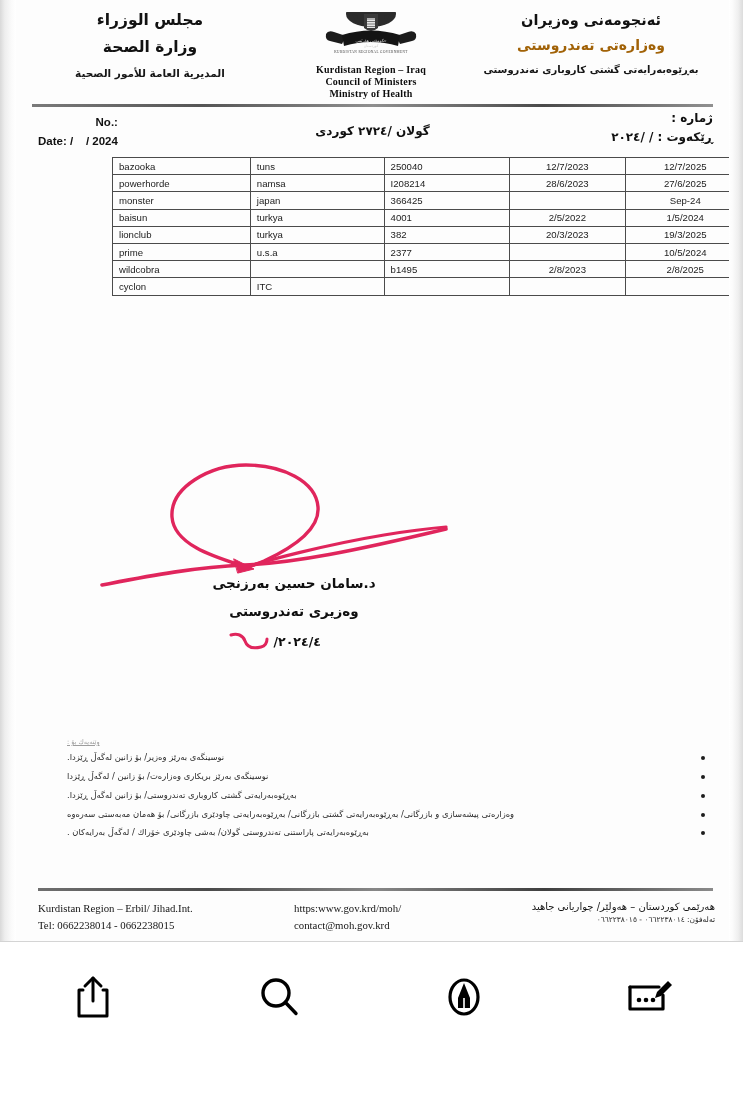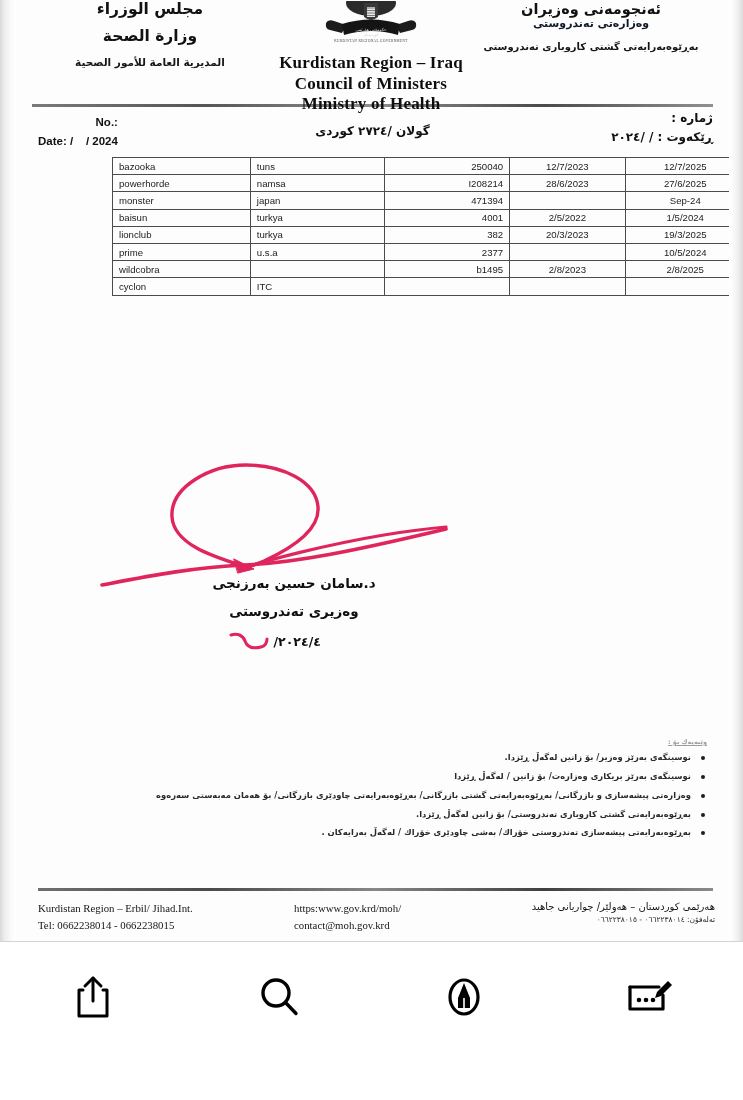--- a/index.html
+++ b/index.html
@@ -23,41 +23,41 @@
     background:linear-gradient(to right,#d9d9d9 0%,#eeeeee 30%,#fafafa 70%,#ffffff 100%);
   }
   #doc-page::after{ 
     content:"";position:absolute;right:0;top:0;width:14px;height:100%;
     background:linear-gradient(to left,#dcdcdc 0%,#efefef 35%,#fbfbfb 75%,#ffffff 100%);
   }
   #page-inner{position:absolute;left:16px;right:14px;top:0;bottom:0;}
 
   
   .letterhead{position:relative;height:100px;}
-  .lh-col{position:absolute;top:1px;}
+  .lh-col{position:absolute;top:12px;}
   .lh-arabic{left:18px;width:232px;text-align:center;direction:rtl;}
   .lh-kurdish{right:4px;width:268px;text-align:center;direction:rtl;}
   .lh-center{left:255px;width:200px;text-align:center;}
 
   .ar-l1{font-family:"DejaVu Sans",sans-serif;font-size:15.5px;font-weight:bold;
          color:#121212;letter-spacing:.5px;line-height:1.15;margin-top:0px;}
   .ar-l2{font-family:"DejaVu Sans",sans-serif;font-size:15.5px;font-weight:bold;
          color:#121212;letter-spacing:.5px;line-height:1.15;margin-top:9px;}
   .ar-l3{font-family:"DejaVu Sans",sans-serif;font-size:10.5px;font-weight:bold;
          color:#171717;line-height:1.2;margin-top:10px;}
 
   .kr-l1{font-family:"DejaVu Sans",sans-serif;font-size:14.5px;font-weight:bold;
          color:#111;line-height:1.15;margin-top:0px;}
-  .kr-l2{font-family:"DejaVu Sans",sans-serif;font-size:11px;font-weight:bold;
-         color:#0f172a;line-height:1.15;margin-top:0;}
+  .kr-l2{font-family:"DejaVu Sans",sans-serif;font-size:14px;font-weight:bold;
+         color:#a16207;line-height:1.15;margin-top:8px;}
   .kr-l3{font-family:"DejaVu Sans",sans-serif;font-size:10px;font-weight:bold;
          color:#151515;line-height:1.2;margin-top:11px;}
 
   .emblem{margin:0 auto;width:118px;height:52px;position:relative;overflow:hidden;}
-  .en-line{font-family:"Liberation Serif",serif;font-size:17px;font-weight:bold;
+  .en-line{font-family:"Liberation Serif",serif;font-size:10px;font-weight:bold;
            color:#0d0d0d;line-height:1.22;letter-spacing:.2px;}
 
   
   .rule{height:3px;margin:4px 16px 0 16px;
         background:linear-gradient(to right,#7a7a7a,#555,#8f8f8f,#4a4a4a,#909090);}
 
   
   .meta-row{position:relative;height:44px;}
   .meta-left{position:absolute;left:22px;top:6px;font-size:11.5px;font-weight:bold;
              color:#111;line-height:1.65;font-family:"Liberation Sans",sans-serif;text-align:right;}
@@ -69,40 +69,40 @@
               color:#111;line-height:1.6;}
 
   
   .tbl-wrap{margin:6px 0 0 96px;width:555px;}
   table.data{border-collapse:collapse;width:634px;
              font-family:"Liberation Sans",sans-serif;}
   table.data td{border:1px solid #4b4b4b;height:16.2px;padding:0 6px;
                 font-size:9.6px;color:#1b1b1b;vertical-align:middle;}
   td.c-name{width:122px;text-align:left;}
   td.c-origin{width:118px;text-align:left;}
-  td.c-qty{width:110px;text-align:right;}
+  td.c-qty{width:110px;text-align:left;}
   td.c-d1{width:100px;text-align:center;}
   td.c-d2{width:105px;text-align:center;}
 
   
   .sig-block{position:absolute;left:78px;top:455px;width:380px;height:230px;}
   .sig-svg{position:absolute;left:0;top:0;}
   .sig-name{position:absolute;left:80px;top:120px;width:240px;text-align:center;
             direction:rtl;font-family:"DejaVu Sans",sans-serif;
             font-size:13.5px;font-weight:bold;color:#0f0f0f;}
   .sig-title{position:absolute;left:80px;top:148px;width:240px;text-align:center;
              direction:rtl;font-family:"DejaVu Sans",sans-serif;
              font-size:13.5px;font-weight:bold;color:#0f0f0f;}
   .sig-date{position:absolute;left:80px;top:176px;width:200px;text-align:center;
             direction:rtl;font-family:"DejaVu Sans",sans-serif;
             font-size:12.5px;font-weight:bold;color:#0f0f0f;}
 
   
   .cc-block{position:absolute;right:22px;top:738px;width:640px;direction:rtl;
-            text-align:right;font-family:"DejaVu Sans",sans-serif;font-weight:bold;}
+            text-align:left;font-family:"DejaVu Sans",sans-serif;}
   .cc-head{font-size:6.5px;color:#8d8d8d;text-decoration:underline;
            margin-bottom:6px;opacity:.85;}
   .cc-list{list-style:none;margin:0;padding:0;}
   .cc-list li{position:relative;padding-right:16px;margin-bottom:7.5px;
               font-size:8.4px;color:#2a2a2a;line-height:1.35;}
   .cc-list li::before{content:"";position:absolute;right:2px;top:4px;
                       width:4px;height:4px;border-radius:50%;background:#1d1d1d;}
 
   
   .footer-rule{position:absolute;left:22px;right:16px;top:888px;height:3px;
@@ -207,21 +207,21 @@
           <tr>
             <td class="c-name">powerhorde</td>
             <td class="c-origin">namsa</td>
             <td class="c-qty">I208214</td>
             <td class="c-d1">28/6/2023</td>
             <td class="c-d2">27/6/2025</td>
           </tr>
           <tr>
             <td class="c-name">monster</td>
             <td class="c-origin">japan</td>
-            <td class="c-qty">471394</td>
+            <td class="c-qty">366425</td>
             <td class="c-d1"></td>
             <td class="c-d2">Sep-24</td>
           </tr>
           <tr>
             <td class="c-name">baisun</td>
             <td class="c-origin">turkya</td>
             <td class="c-qty">4001</td>
             <td class="c-d1">2/5/2022</td>
             <td class="c-d2">1/5/2024</td>
           </tr>
@@ -276,23 +276,23 @@
           <path d="M4 4 C 10 2, 16 4, 18 10 C 20 16, 26 18, 34 16 C 38 15, 40 12, 40 8" fill="none" stroke="#e0255c" stroke-width="3" stroke-linecap="round"></path>
         </svg>
       </div>
     </div>
 
     <div class="cc-block">
       <div class="cc-head">وێنەیەك بۆ :</div>
       <ul class="cc-list">
         <li>نوسینگەی بەرێز وەزیر/ بۆ زانین لەگەڵ ڕێزدا.</li>
         <li>نوسینگەی بەرێز بریکاری وەزارەت/ بۆ زانین / لەگەڵ ڕێزدا</li>
+        <li>بەڕێوەبەرایەتی گشتی کاروباری تەندروستی/ بۆ زانین لەگەڵ ڕێزدا.</li>
         <li>وەزارەتی پیشەسازی و بازرگانی/ بەڕێوەبەرایەتی گشتی بازرگانی/ بەڕێوەبەرایەتی چاودێری بازرگانی/ بۆ هەمان مەبەستی سەرەوە</li>
-        <li>بەڕێوەبەرایەتی گشتی کاروباری تەندروستی/ بۆ زانین لەگەڵ ڕێزدا.</li>
-        <li>بەڕێوەبەرایەتی پیشەسازی تەندروستی خۆراك/ بەشی چاودێری خۆراك / لەگەڵ بەرایەکان .</li>
+        <li>بەڕێوەبەرایەتی پاراستنی تەندروستی گولان/ بەشی چاودێری خۆراك / لەگەڵ بەرایەکان .</li>
       </ul>
     </div>
 
     <div class="footer-rule"></div>
     <div class="footer">
       <div class="ft-left">
         <div>Kurdistan Region – Erbil/ Jihad.Int.</div>
         <div>Tel: 0662238014 - 0662238015</div>
       </div>
       <div class="ft-center">

